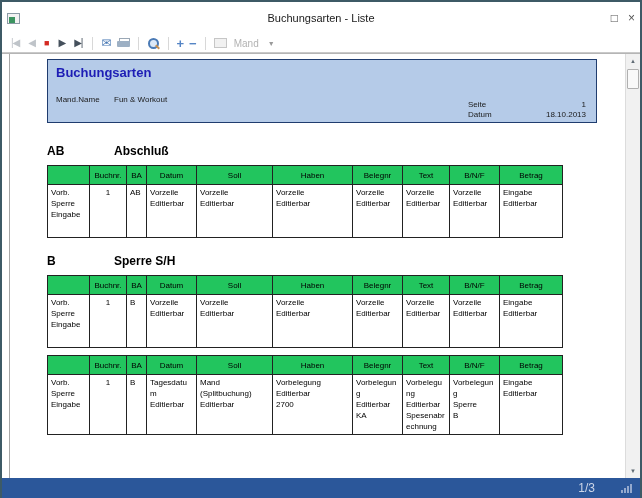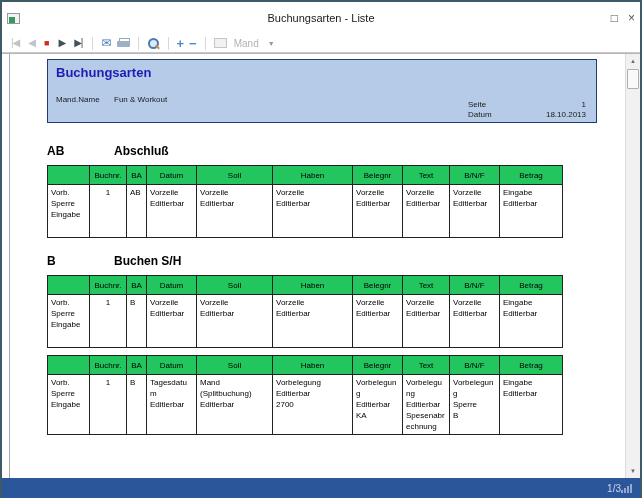--- a/index.html
+++ b/index.html
@@ -90,21 +90,21 @@
   .sb-arrow { height: 14px; display: flex; align-items: center; justify-content: center;
     font-size: 6px; color: #5f6a73; }
   .sb-thumb { height: 20px; margin: 1px 1px; background: #f9f9f9;
     border: 1px solid #b0b0b0; border-radius: 1px; }
   .sb-track { flex: 1; }
 
   
   .statusbar { height: 20px; background: #2b579a; flex: 0 0 auto;
     display: flex; align-items: center; justify-content: flex-end;
     padding-right: 8px; }
-  .page-indicator { font-size: 10px; color: #cdd6e8; }
+  .page-indicator { font-size: 12px; color: #cdd6e8; margin-right: 26px; }
   .grip { display: flex; align-items: flex-end; gap: 1px; height: 10px; }
   .grip span { width: 2px; background: #94a9cd; display: block; }
   .grip .g1 { height: 3px; } .grip .g2 { height: 5px; }
   .grip .g3 { height: 7px; } .grip .g4 { height: 9px; }
 </style>
 </head>
 <body>
 
 <div class="window">
 
@@ -214,21 +214,21 @@
               <td>Eingabe
 Editierbar</td>
             </tr>
           </tbody>
         </table>
       </div>
 
       <div class="section s2">
         <div class="section-heading">
           <span class="sec-code">B</span>
-          <span class="sec-name">Buchen S/H</span>
+          <span class="sec-name">Sperre S/H</span>
         </div>
         <table class="rpt">
           <colgroup>
             <col style="width:42px">
               <col style="width:37px">
               <col style="width:20px">
               <col style="width:50px">
               <col style="width:76px">
             <col style="width:80px">
               <col style="width:50px">

